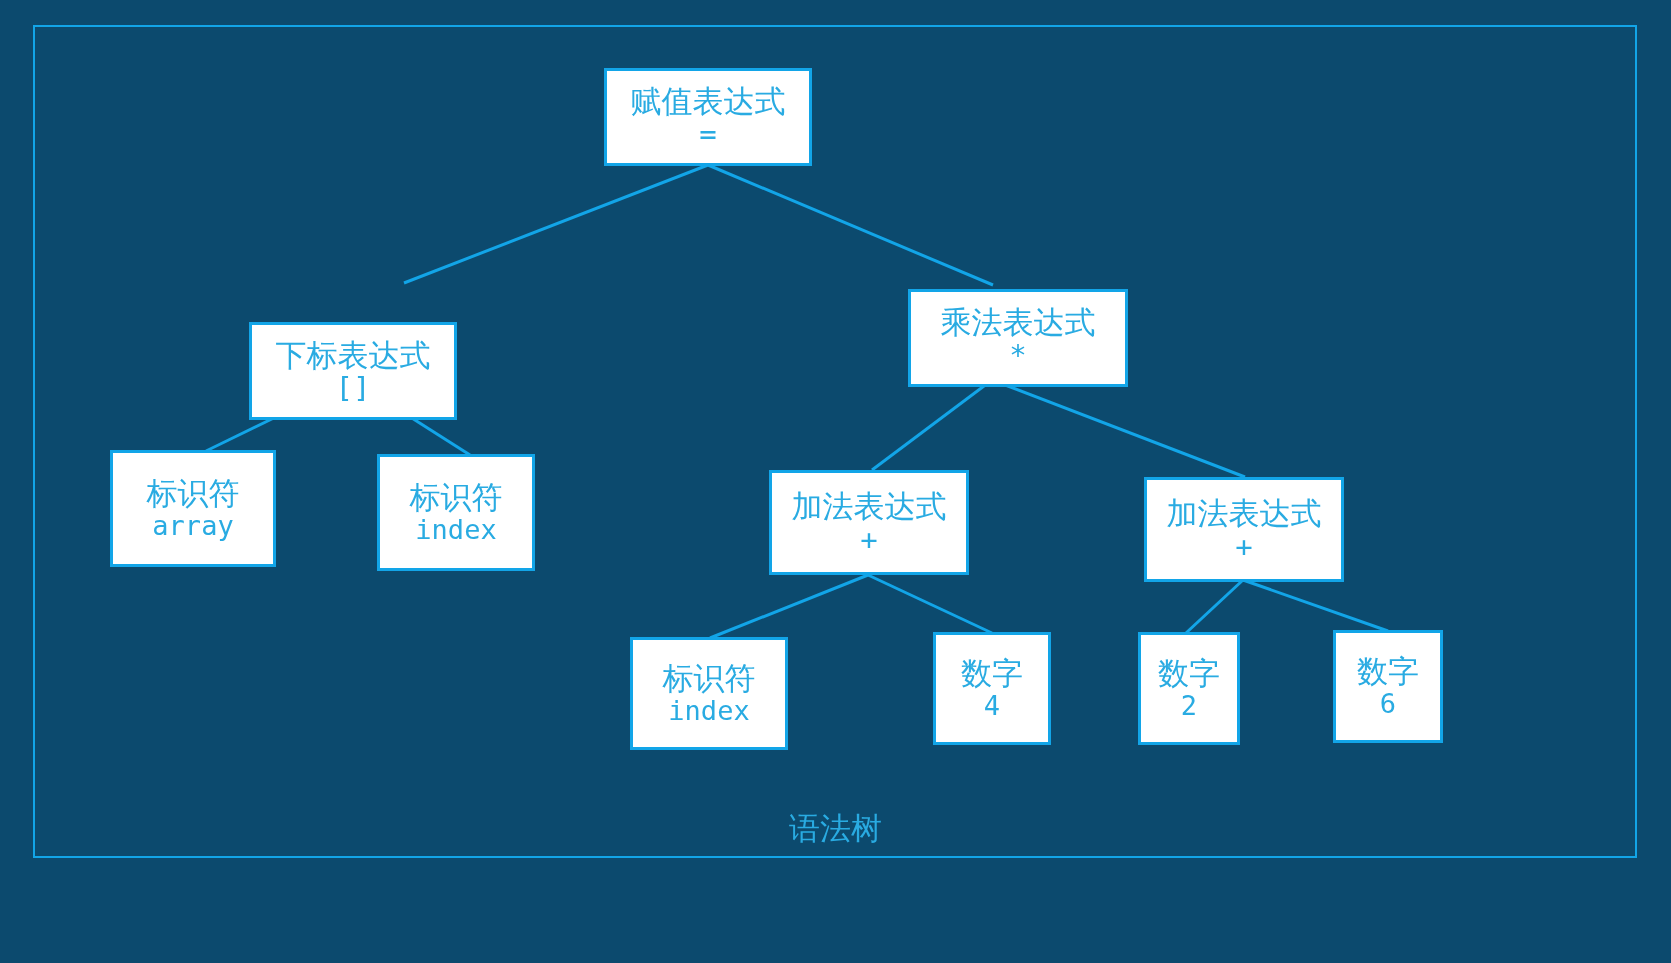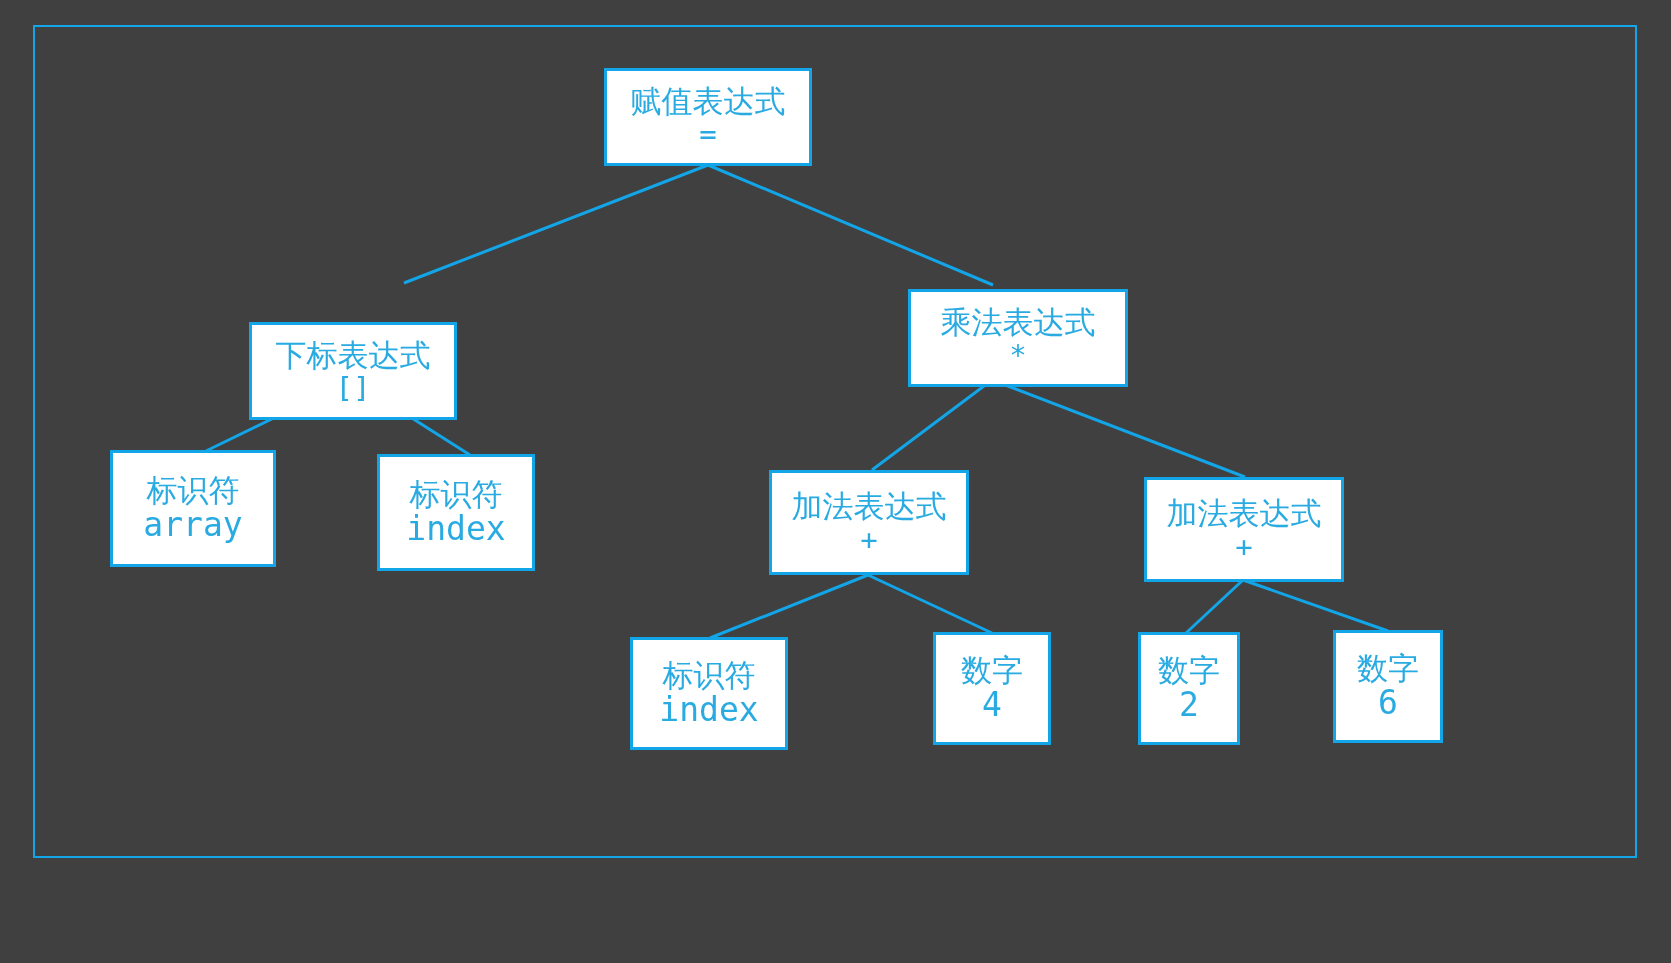--- a/index.html
+++ b/index.html
@@ -4,21 +4,21 @@
 <style>
   html, body {
     margin: 0;
     padding: 0;
     background: #ffffff;
   }
   #canvas {
     position: relative;
     width: 1671px;
     height: 963px;
-    background: #404040;
+    background: #0c4a6e;
     font-family: "DejaVu Sans", sans-serif;
     overflow: hidden;
   }
   #frame {
     position: absolute;
     left: 33px;
     top: 25px;
     width: 1604px;
     height: 833px;
     border: 2px solid #12A5E8;
@@ -46,21 +46,21 @@
   }
   .node-title {
     font-family: "DejaVu Sans", sans-serif;
     font-size: 31px;
     color: #29ABE2;
     white-space: nowrap;
     letter-spacing: 0px;
   }
   .node-sub {
     font-family: "DejaVu Sans Mono", monospace;
-    font-size: 33px;
+    font-size: 27px;
     color: #29ABE2;
     white-space: nowrap;
     margin-top: 2px;
   }
   .node-sub.sym {
     font-size: 29px;
   }
   #caption {
     position: absolute;
     left: 0;
@@ -142,14 +142,15 @@
   <div class="node" style="left:1138px; top:632px; width:102px; height:113px;">
     <div class="node-title">数字</div>
     <div class="node-sub">2</div>
   </div>
 
   <div class="node" style="left:1333px; top:630px; width:110px; height:113px;">
     <div class="node-title">数字</div>
     <div class="node-sub">6</div>
   </div>
 
+  <div id="caption">语法树</div>
 
 </div>
 
 </body></html>

